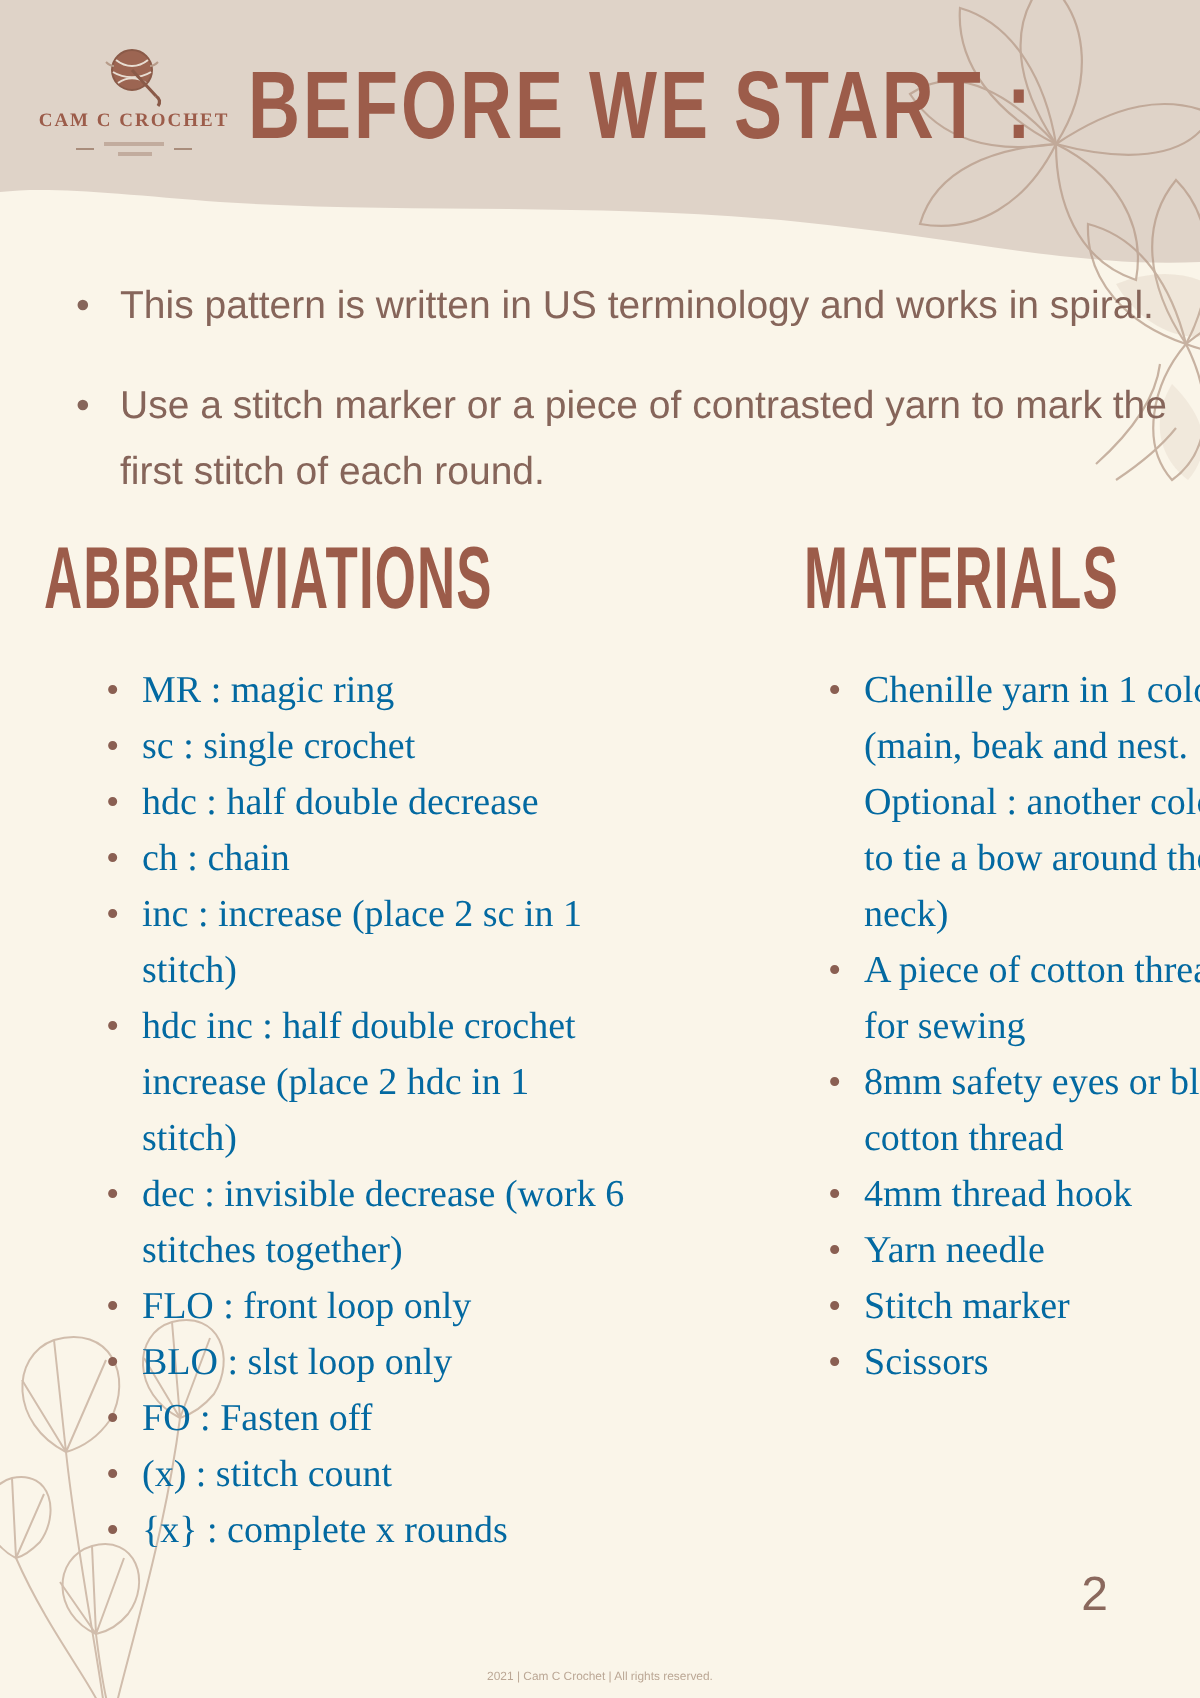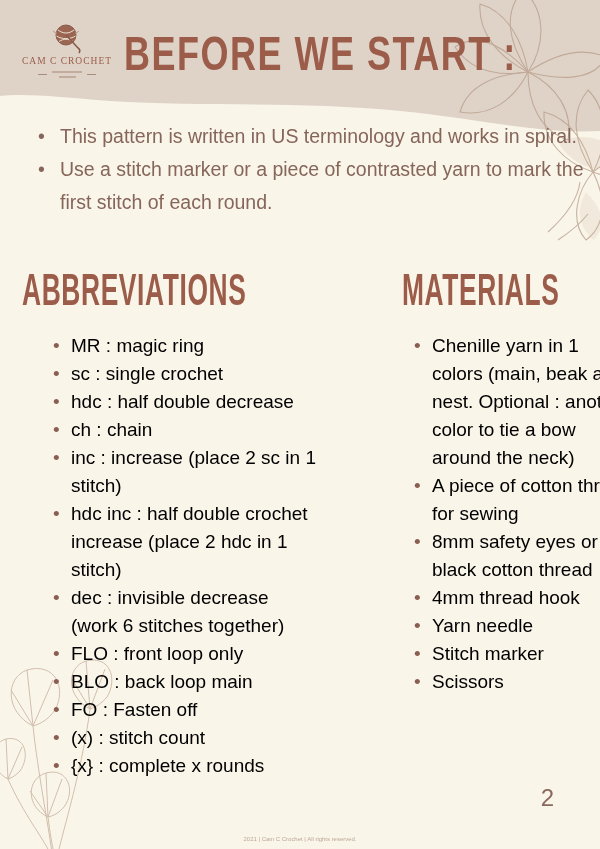--- a/index.html
+++ b/index.html
@@ -10,52 +10,52 @@
   
   .header-wave{position:absolute;top:0;left:0;z-index:1;}
   .flower-art{position:absolute;top:-18px;right:-28px;z-index:1;}
   .plant-art{position:absolute;left:-12px;bottom:-4px;z-index:0;}
   .logo{
     position:absolute;top:22px;left:15px;width:104px;z-index:3;
     text-align:center;color:#9c5c4a;
   }
   .logo-icon{display:block;margin:0 auto 2px;width:34px;height:32px;}
   .logo-name{
-    font-family:"Liberation Serif",serif;font-weight:normal;
+    font-family:"Liberation Serif",serif;font-weight:bold;
     font-size:9.5px;letter-spacing:1px;white-space:nowrap;
   }
   .logo-tagline{margin-top:5px;display:flex;align-items:center;justify-content:center;gap:5px;}
   .logo-tagline .dash{width:9px;height:1px;background:#a98d7c;}
   .logo-tagline .tag-lines{display:flex;flex-direction:column;align-items:center;gap:3px;}
   .logo-tagline .t1{width:30px;height:2px;background:#a98d7c;opacity:.55;}
   .logo-tagline .t2{width:17px;height:2px;background:#a98d7c;opacity:.55;}
   .page-title{
     position:absolute;left:124px;top:26px;z-index:3;
     font-size:48px;font-weight:bold;color:#9c5c4a;letter-spacing:2px;
     white-space:nowrap;transform:scaleX(.75);transform-origin:left top;
   }
   
   .intro{
     position:absolute;left:36px;top:120px;width:550px;z-index:2;
     color:#86655a;font-size:19.5px;
   }
   .intro ul{list-style:none;margin:0;padding:0;}
-  .intro li{position:relative;padding-left:24px;line-height:33px;width:535px;}
+  .intro li{position:relative;padding-left:24px;line-height:33px;width:535px;margin-top:17px;}
   .intro li::before{content:"•";position:absolute;left:2px;top:0;color:#86655a;}
   
   .columns{position:absolute;top:268px;left:0;width:600px;z-index:2;}
   .col{position:absolute;top:0;}
   .col-left{left:22px;width:300px;}
   .col-right{left:354px;width:230px;margin-left:48px;}
   .section-heading{
     font-size:44px;font-weight:bold;color:#9c5c4a;letter-spacing:1px;
     line-height:44px;white-space:nowrap;display:inline-block;
     transform:scaleX(.6);transform-origin:left top;
   }
-  .col ul{list-style:none;margin:20px 0 0 0;padding:0;color:#000000;font-size:19px;}
+  .col ul{list-style:none;margin:20px 0 0 0;padding:0;color:#0369a1;font-size:19px;font-family:Liberation Serif, serif;}
   .col-left ul{margin-left:31px;}
   .col-right ul{margin-left:12px;}
   .col li{position:relative;padding-left:18px;line-height:28px;}
   .col-left li{width:245px;}
   .col-right li{width:200px;}
   .col li::before{content:"•";position:absolute;left:0;top:0;color:#8a5f52;}
   
   .page-number{
     position:absolute;right:46px;top:784px;z-index:2;
     font-size:24px;color:#8a685d;
@@ -139,21 +139,21 @@
       <div class="section-heading">ABBREVIATIONS</div>
       <ul>
         <li>MR : magic ring</li>
         <li>sc : single crochet</li>
         <li>hdc : half double decrease</li>
         <li>ch : chain</li>
         <li>inc : increase (place 2 sc in 1 stitch)</li>
         <li>hdc inc : half double crochet increase (place 2 hdc in 1 stitch)</li>
         <li>dec : invisible decrease (work 6 stitches together)</li>
         <li>FLO : front loop only</li>
-        <li>BLO : back loop main</li>
+        <li>BLO : slst loop only</li>
         <li>FO : Fasten off</li>
         <li>(x) : stitch count</li>
         <li>{x} : complete x rounds</li>
       </ul>
     </div>
 
     <div class="col col-right">
       <div class="section-heading">MATERIALS</div>
       <ul>
         <li>Chenille yarn in 1 colors (main, beak and nest. Optional : another color to tie a bow around the neck)</li>

